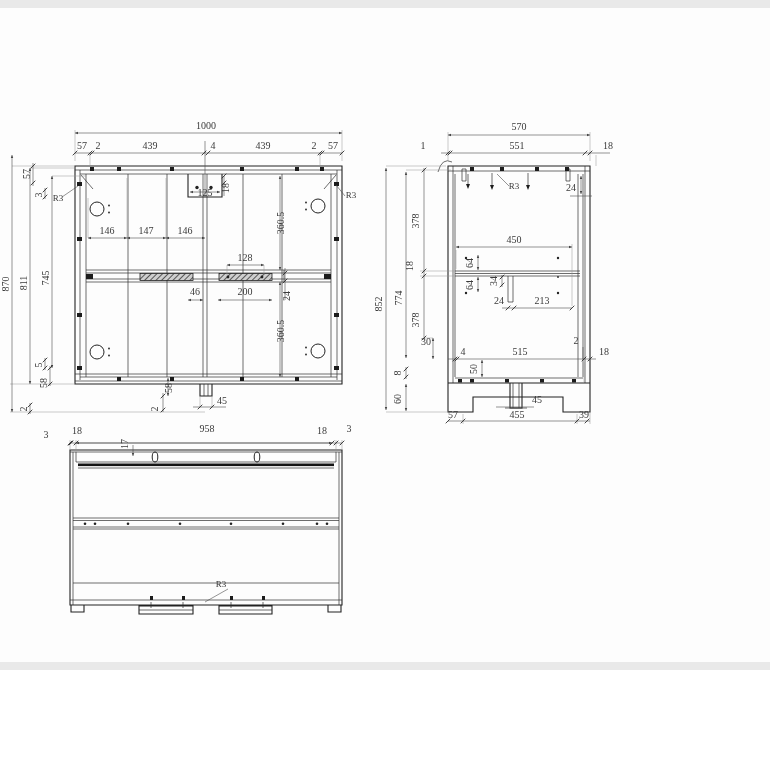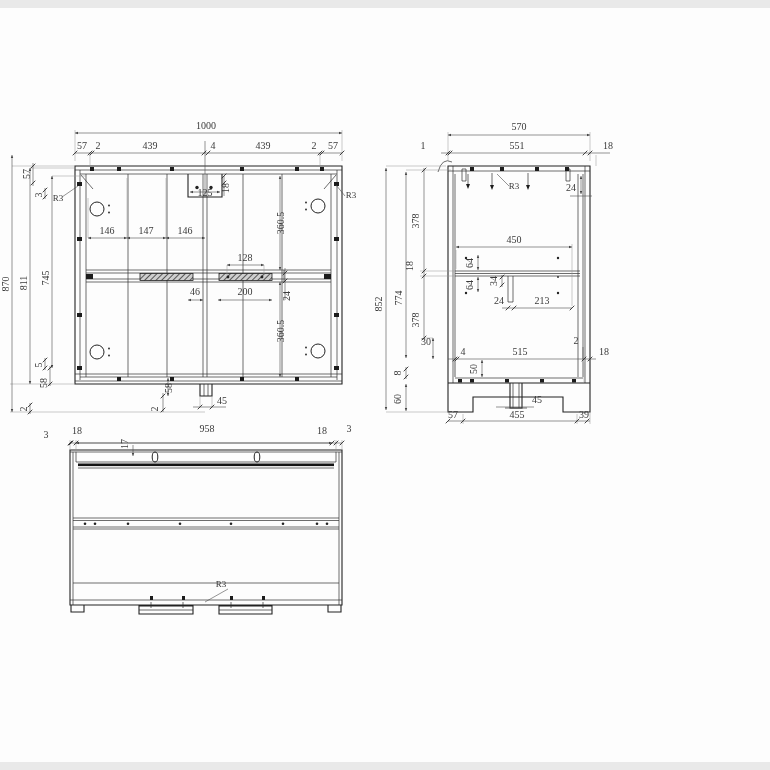--- a/index.html
+++ b/index.html
@@ -1,16 +1,16 @@
 <!DOCTYPE html>
 <html><head>
 <meta charset="utf-8">
 <style>
   html,body{margin:0;padding:0;background:#ffffff;}
-  #shot{position:relative;width:770px;height:770px;background:#fdfdfd;overflow:hidden;
+  #shot{position:relative;width:770px;height:670px;background:#fdfdfd;overflow:hidden;
         font-family:"Liberation Serif", serif;}
   .band{position:absolute;left:0;width:770px;height:8px;background:#e9e9e9;}
   #band-top{top:0;}
   #band-bottom{bottom:0;}
   svg{position:absolute;left:0;top:0;}
   .s1{stroke:#232323;stroke-width:1.1;fill:none;}
   .s2{stroke:#2e2e2e;stroke-width:.7;fill:none;}
   .dim{stroke:#4d4d4d;stroke-width:.6;fill:none;}
   .dimm{stroke:#4d4d4d;stroke-width:.6;}
   .ext{stroke:#979797;stroke-width:.5;fill:none;}

